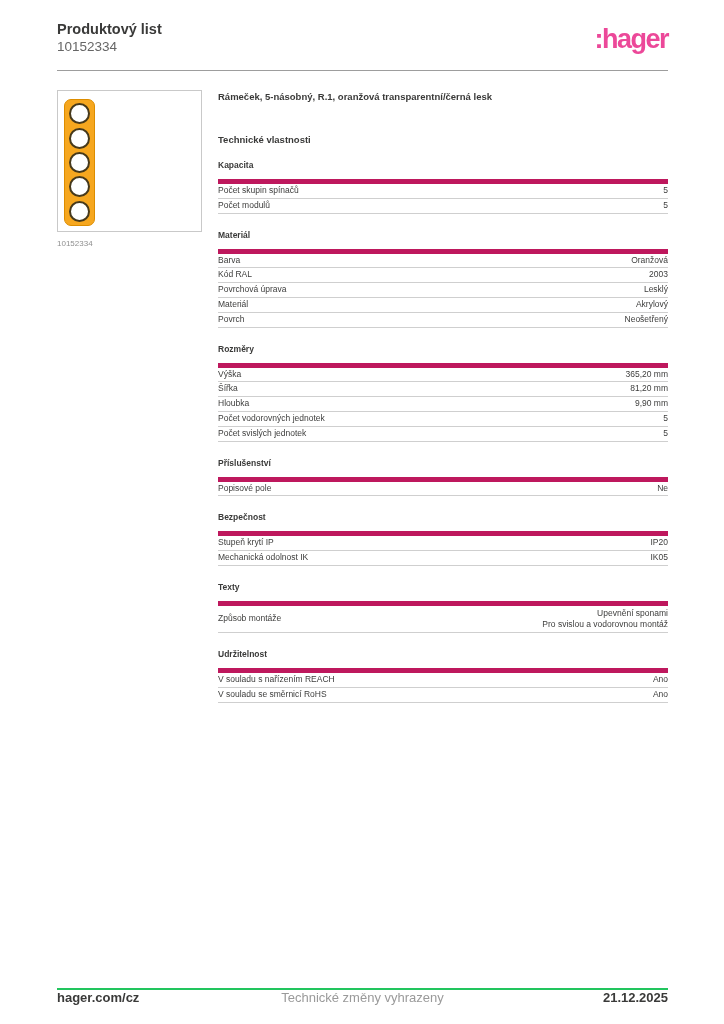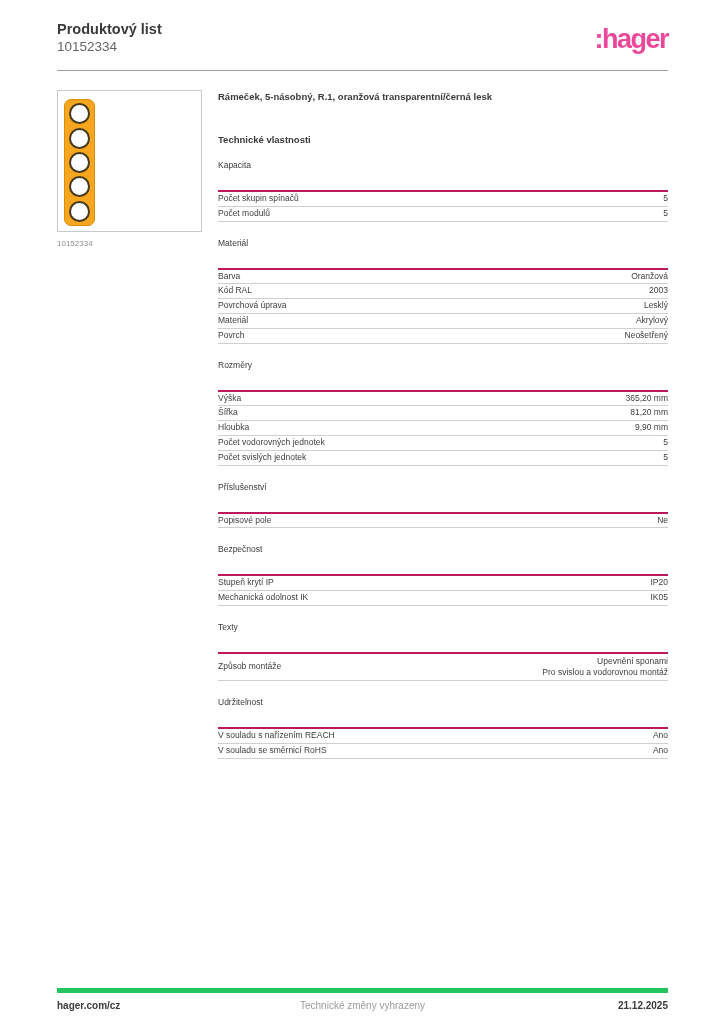--- a/index.html
+++ b/index.html
@@ -33,38 +33,38 @@
   }
   .hole { width:21px; height:21px; border-radius:50%; background:#fff; border:2px solid #46391b; }
   .image-caption { margin-top:7px; font-size:8px; color:#8f8f8f; }
 
   .specs-col { flex:1; min-width:0; padding-top:1px; }
   .product-name { font-size:9.5px; font-weight:bold; line-height:11px; color:#3a3a39; }
   .specs-heading { font-size:9.5px; font-weight:bold; margin-top:32px; color:#3a3a39; }
   .sections { margin-top:15px; }
   .spec-section { margin-bottom:16px; }
   .section-title {
-    font-size:8.5px; font-weight:normal; line-height:10px;
-    padding-bottom:20px; border-bottom:2px solid #be185d; color:#3a3a39;
+    font-size:8.5px; font-weight:bold; line-height:10px;
+    padding-bottom:9px; border-bottom:5px solid #be185d; color:#3a3a39;
   }
   .spec-row {
     display:flex; justify-content:space-between; align-items:center;
     border-bottom:1px solid #cfcfcf; padding:2px 0 2px 0;
     font-size:8.5px; line-height:9.8px;
   }
   .row-label { text-align:left; padding-right:10px; }
   .row-value { text-align:right; }
   .row-value div { line-height:11px; }
 
   
   .footer {
     position:absolute; left:57px; right:56px; top:988px;
-    border-top:5px solid #22c55e; padding-top:7px;
+    border-top:2px solid #22c55e; 
     display:grid; grid-template-columns:1fr auto 1fr; align-items:baseline;
-    font-size:10px;
+    font-size:13px;
   }
   .footer-left { font-weight:bold; justify-self:start; color:#3a3a39; text-decoration:none; }
   .footer-center { color:#9a9a9a; justify-self:center; }
   .footer-right { font-weight:bold; justify-self:end; color:#3a3a39; }
 </style>
 </head>
 <body>
 
 <div>
 

